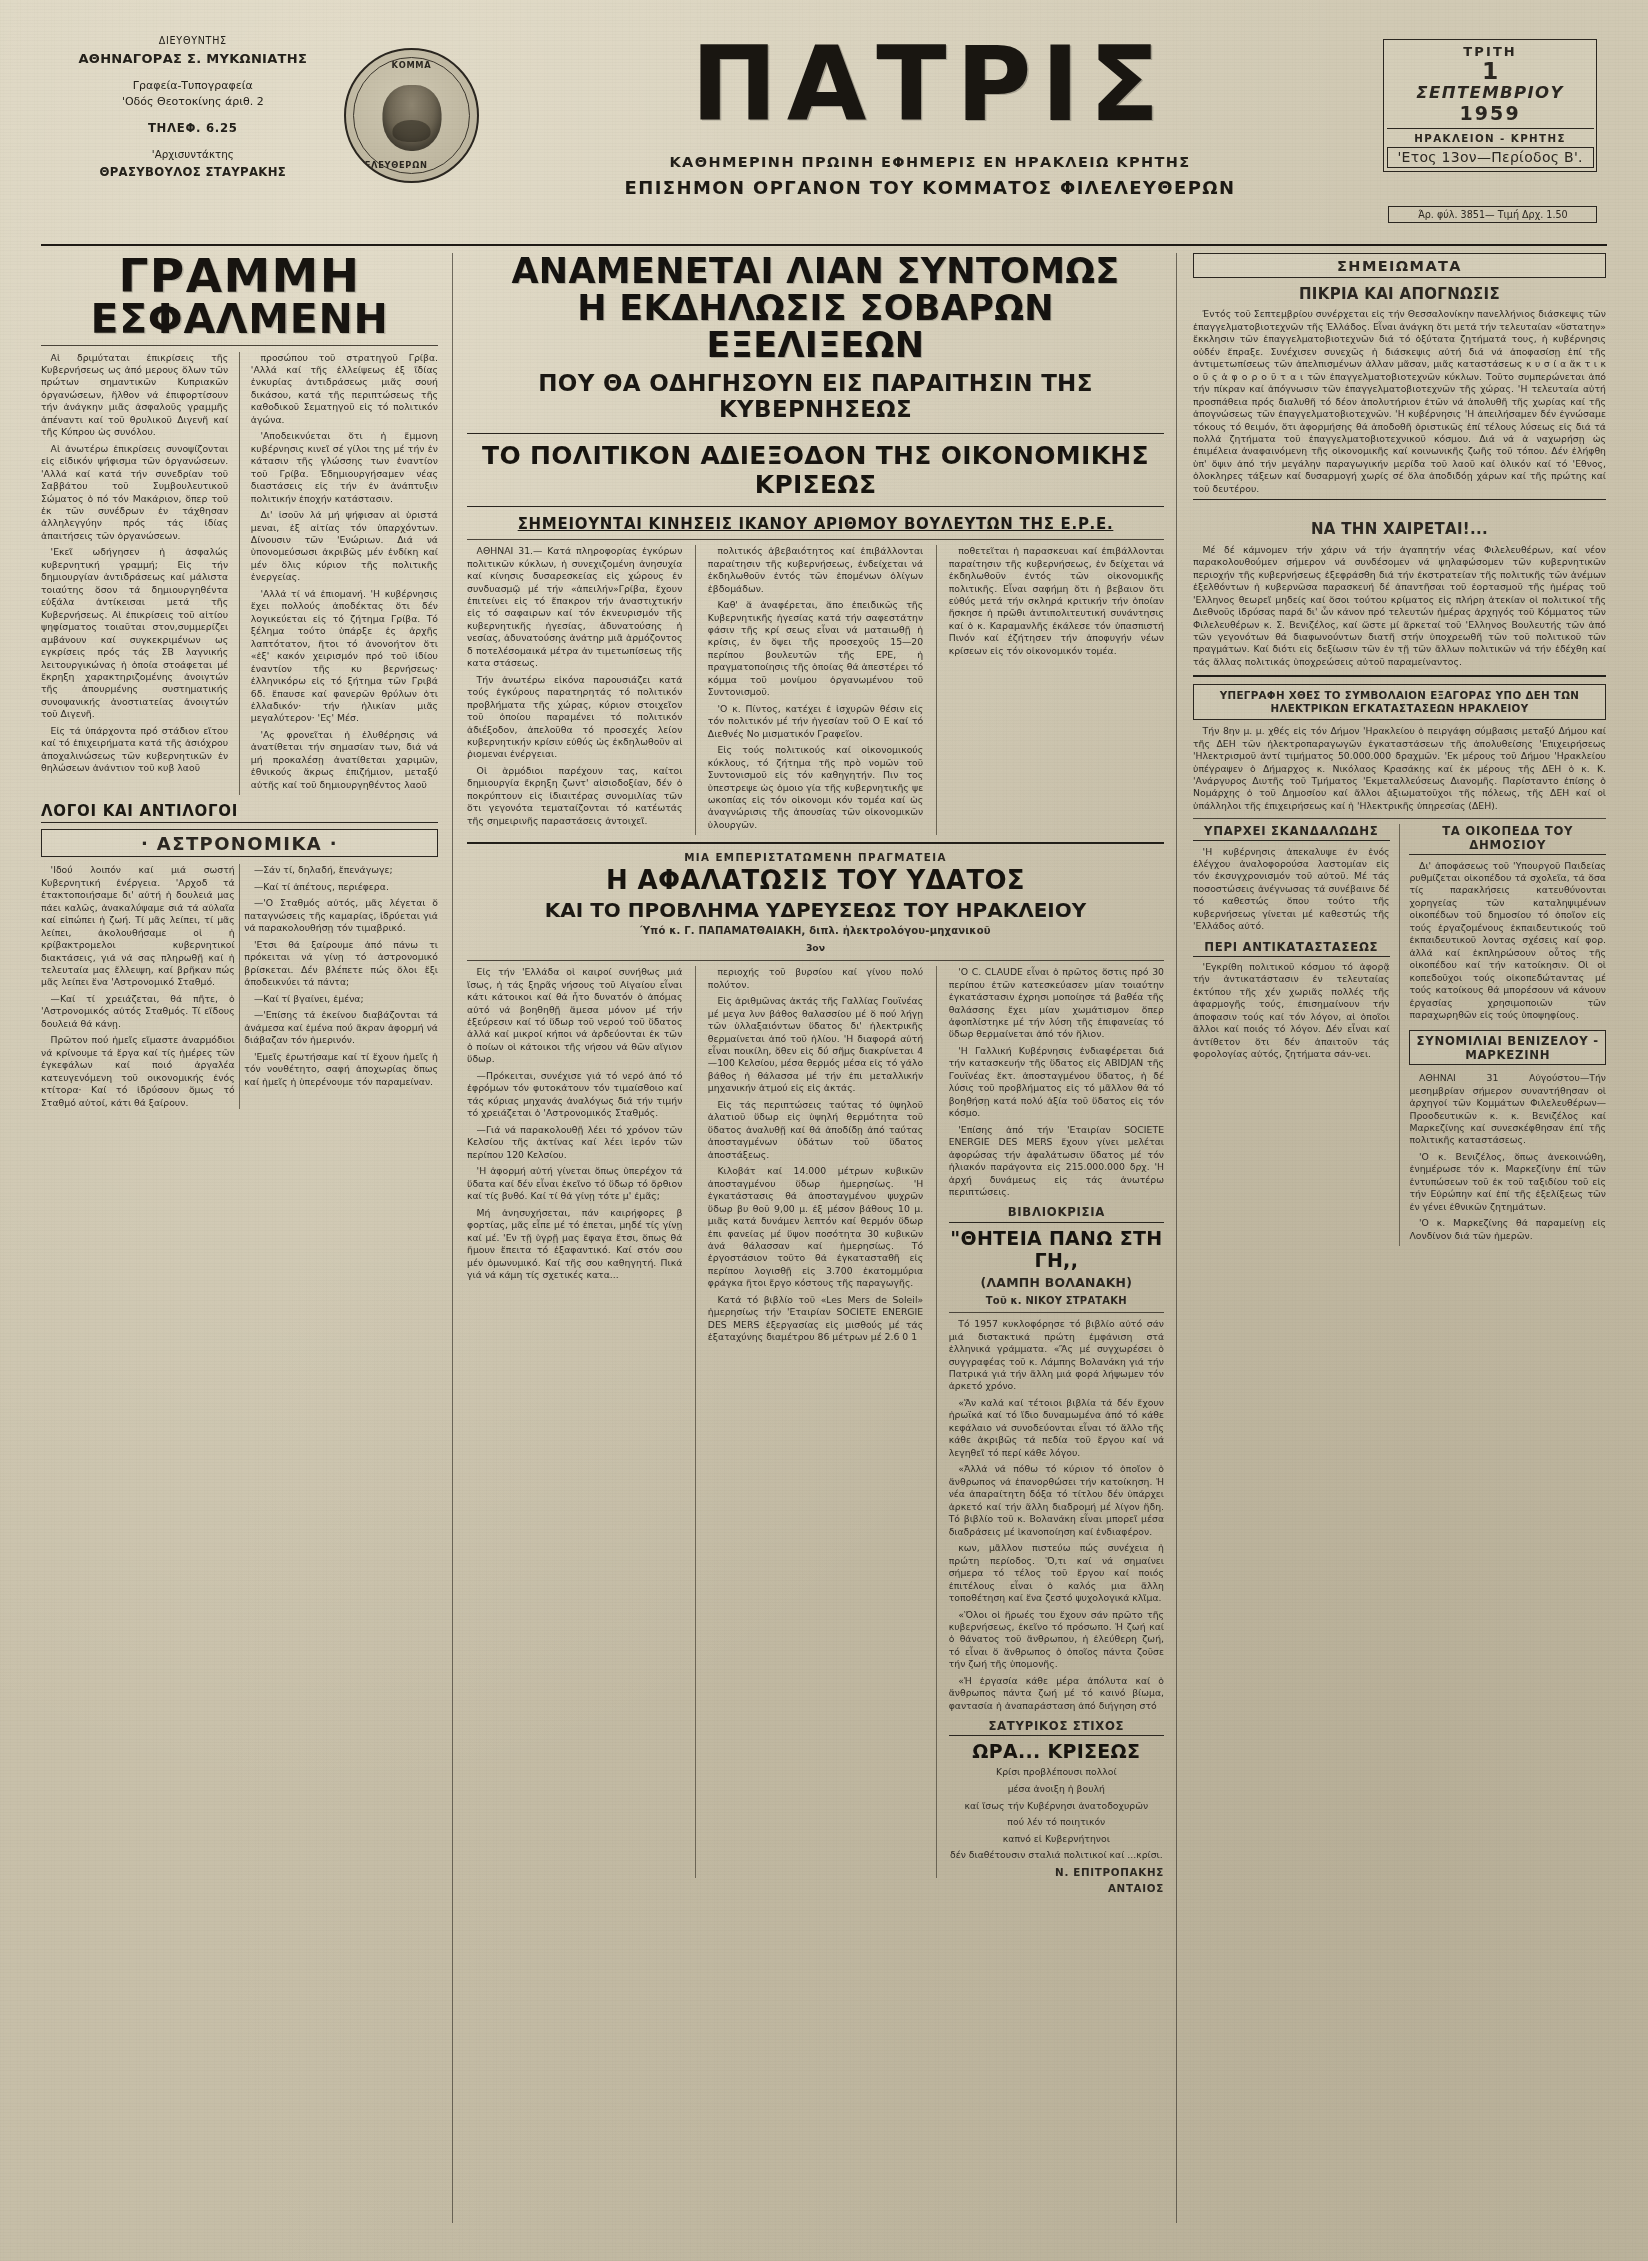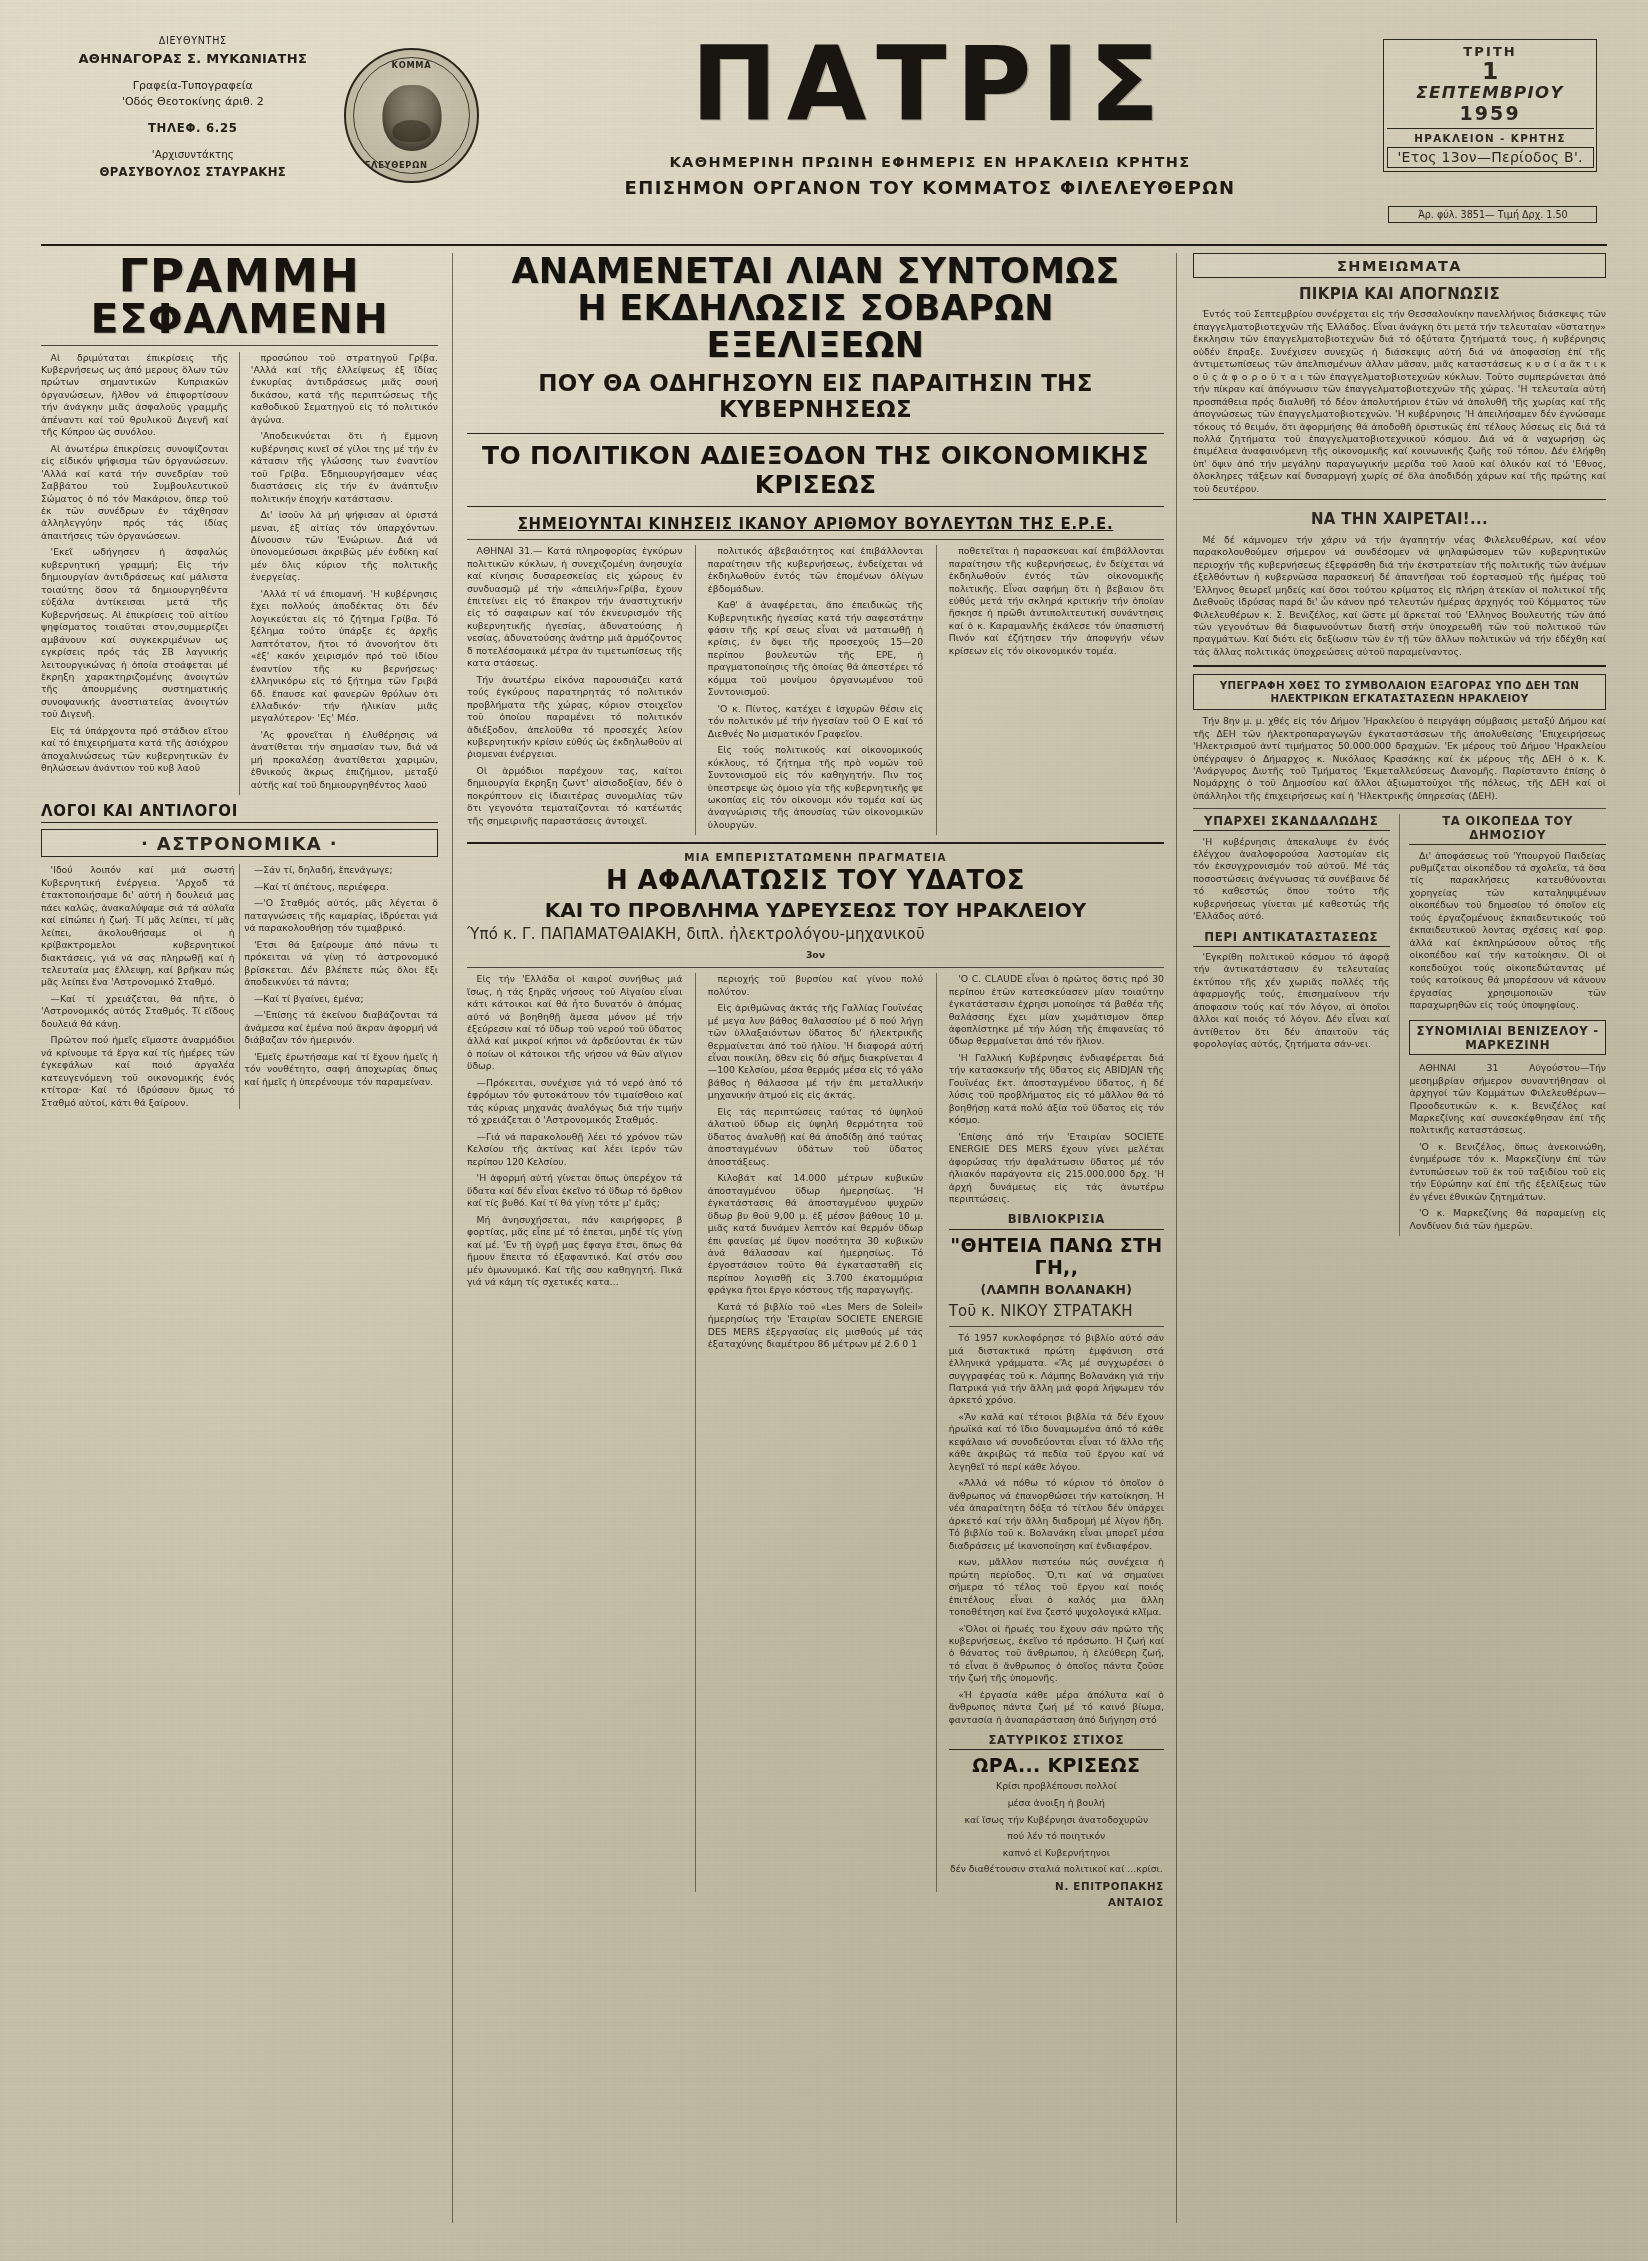--- a/index.html
+++ b/index.html
@@ -269,23 +269,23 @@
   }
 
   .sub-h {
     text-align: center;
     font-weight: bold;
     font-size: 12.4px;
     margin: 4.1px 0 5.5px;
     letter-spacing: 0.3px;
   }
   .byline {
-    text-align: left;
-    font-size: 15px;
-    font-weight: normal;
+    text-align: center;
+    font-size: 10px;
+    font-weight: bold;
     margin: 4.1px 0 5.5px;
     letter-spacing: 0.2px;
   }
   .signature {
     text-align: right;
     font-weight: bold;
     font-size: 10.3px;
     margin-top: 4.1px;
     letter-spacing: 0.7px;
   }
@@ -514,21 +514,21 @@
       </div>
 
       <div class="col" style="left:1152px; top:0px; width:413px;">
 
         <div class="boxhead">ΣΗΜΕΙΩΜΑΤΑ</div>
         <div class="sub-h" style="font-size:15px; margin-top:6.9px;">ΠΙΚΡΙΑ ΚΑΙ ΑΠΟΓΝΩΣΙΣ</div>
         <div class="txt">
           <p>Ἐντός τοῦ Σεπτεμβρίου συνέρχεται εἰς τήν Θεσσαλονίκην πανελλήνιος διάσκεψις τῶν ἐπαγγελματοβιοτεχνῶν τῆς Ἑλλάδος. Εἶναι ἀνάγκη ὅτι μετά τήν τελευταίαν «ὕστατην» ἔκκλησιν τῶν ἐπαγγελματοβιοτεχνῶν διά τό ὀξύτατα ζητήματά τους, ἡ κυβέρνησις οὐδέν ἔπραξε. Συνέχισεν συνεχῶς ἡ διάσκεψις αὐτή διά νά ἀποφασίσῃ ἐπί τῆς ἀντιμετωπίσεως τῶν ἀπελπισμένων ἀλλαν μᾶσαν, μιᾶς καταστάσεως κ υ σ ί α ἄκ τ ι κ ο ῦ ς ἀ φ ο ρ ο ῦ τ α ι τῶν ἐπαγγελματοβιοτεχνῶν κύκλων. Τοῦτο συμπερώνεται ἀπό τήν πίκραν καί ἀπόγνωσιν τῶν ἐπαγγελματοβιοτεχνῶν τῆς χώρας. 'Η τελευταία αὐτή προσπάθεια πρός διαλυθῆ τό δέον ἀπολυτήριον ἐτῶν νά ἀπολυθῆ τῆς χωρίας καί τῆς ἀπογνώσεως τῶν ἐπαγγελματοβιοτεχνῶν. 'Η κυβέρνησις 'Η ἀπειλήσαμεν δέν ἐγνώσαμε τόκους τό θειμόν, ὅτι ἀφορμήσης θά ἀποδοθῆ ὁριστικῶς ἐπί τέλους λύσεως εἰς διά τά πολλά ζητήματα τοῦ ἐπαγγελματοβιοτεχνικοῦ κόσμου. Διά νά ἀ ναχωρήσῃ ὡς ἐπιμέλεια ἀναφαινόμενη τῆς οἰκονομικῆς καί κοινωνικῆς ζωῆς τοῦ τόπου. Δέν ἐλήφθη ὑπ' ὄψιν ἀπό τήν μεγάλην παραγωγικήν μερίδα τοῦ λαοῦ καί ὁλικόν καί τό 'Εθνος, ὁλοκληρες τάξεων καί δυσαρμογή χωρίς σέ ὅλα ἀποδιδόῃ χάρων καί τῆς πρώτης καί τοῦ δευτέρου.</p>
         </div>
 
-        <div class="sub-h" style="font-size:15px; border-top:0.7px solid #2a2620; padding-top:10px;">ΝΑ ΤΗΝ ΧΑΙΡΕΤΑΙ!...</div>
+        <div class="sub-h" style="font-size:15px; border-top:0.7px solid #2a2620; padding-top:20px;">ΝΑ ΤΗΝ ΧΑΙΡΕΤΑΙ!...</div>
         <div class="txt">
           <p>Μέ δέ κάμνομεν τήν χάριν νά τήν ἀγαπητήν νέας Φιλελευθέρων, καί νέον παρακολουθούμεν σήμερον νά συνδέσομεν νά ψηλαφώσομεν τῶν κυβερνητικῶν περιοχήν τῆς κυβερνήσεως ἐξεφράσθη διά τήν ἐκστρατείαν τῆς πολιτικῆς τῶν ἀνέμων ἐξελθόντων ἡ κυβερνῶσα παρασκευή δέ ἀπαντῆσαι τοῦ ἐορτασμοῦ τῆς ἡμέρας τοῦ 'Ελληνος θεωρεῖ μηδείς καί ὅσοι τούτου κρίματος εἰς πλήρη ἀτεκίαν οἱ πολιτικοί τῆς Διεθνοῦς ἰδρύσας παρά δι' ὧν κάνον πρό τελευτών ἡμέρας ἀρχηγός τοῦ Κόμματος τῶν Φιλελευθέρων κ. Σ. Βενιζέλος, καί ὥστε μί ἄρκεταί τοῦ 'Ελληνος Βουλευτής τῶν ἀπό τῶν γεγονότων θά διαφωνούντων διατῆ στήν ὑποχρεωθῆ τῶν τοῦ πολιτικοῦ τῶν πραγμάτων. Καί διότι εἰς δεξίωσιν τῶν ἐν τῇ τῶν ἄλλων πολιτικῶν νά τήν ἐδέχθη καί τάς ἄλλας πολιτικάς ὑποχρεώσεις αὐτοῦ παραμείναντος.</p>
         </div>
 
         <hr class="hr-thick">
 
         <div class="boxhead" style="font-size:10.3px; line-height:1.3; letter-spacing:0.3px;">ΥΠΕΓΡΑΦΗ ΧΘΕΣ ΤΟ ΣΥΜΒΟΛΑΙΟΝ ΕΞΑΓΟΡΑΣ ΥΠΟ ΔΕΗ ΤΩΝ ΗΛΕΚΤΡΙΚΩΝ ΕΓΚΑΤΑΣΤΑΣΕΩΝ ΗΡΑΚΛΕΙΟΥ</div>
         <div class="txt" style="margin-top:5.5px;">
           <p>Τήν 8ην μ. μ. χθές εἰς τόν Δήμον 'Ηρακλείου ὁ πειργάφη σύμβασις μεταξύ Δήμου καί τῆς ΔΕΗ τῶν ἠλεκτροπαραγωγῶν ἐγκαταστάσεων τῆς ἀπολυθείσης 'Επιχειρήσεως 'Ηλεκτρισμοῦ ἀντί τιμήματος 50.000.000 δραχμῶν. 'Εκ μέρους τοῦ Δήμου 'Ηρακλείου ὑπέγραψεν ὁ Δήμαρχος κ. Νικόλαος Κρασάκης καί ἐκ μέρους τῆς ΔΕΗ ὁ κ. Κ. 'Ανάργυρος Διυτῆς τοῦ Τμήματος 'Εκμεταλλεύσεως Διανομῆς. Παρίσταντο ἐπίσης ὁ Νομάρχης ὁ τοῦ Δημοσίου καί ἄλλοι ἀξιωματοῦχοι τῆς πόλεως, τῆς ΔΕΗ καί οἱ ὑπάλληλοι τῆς ἐπιχειρήσεως καί ἡ 'Ηλεκτρικῆς ὑπηρεσίας (ΔΕΗ).</p>
         </div>

